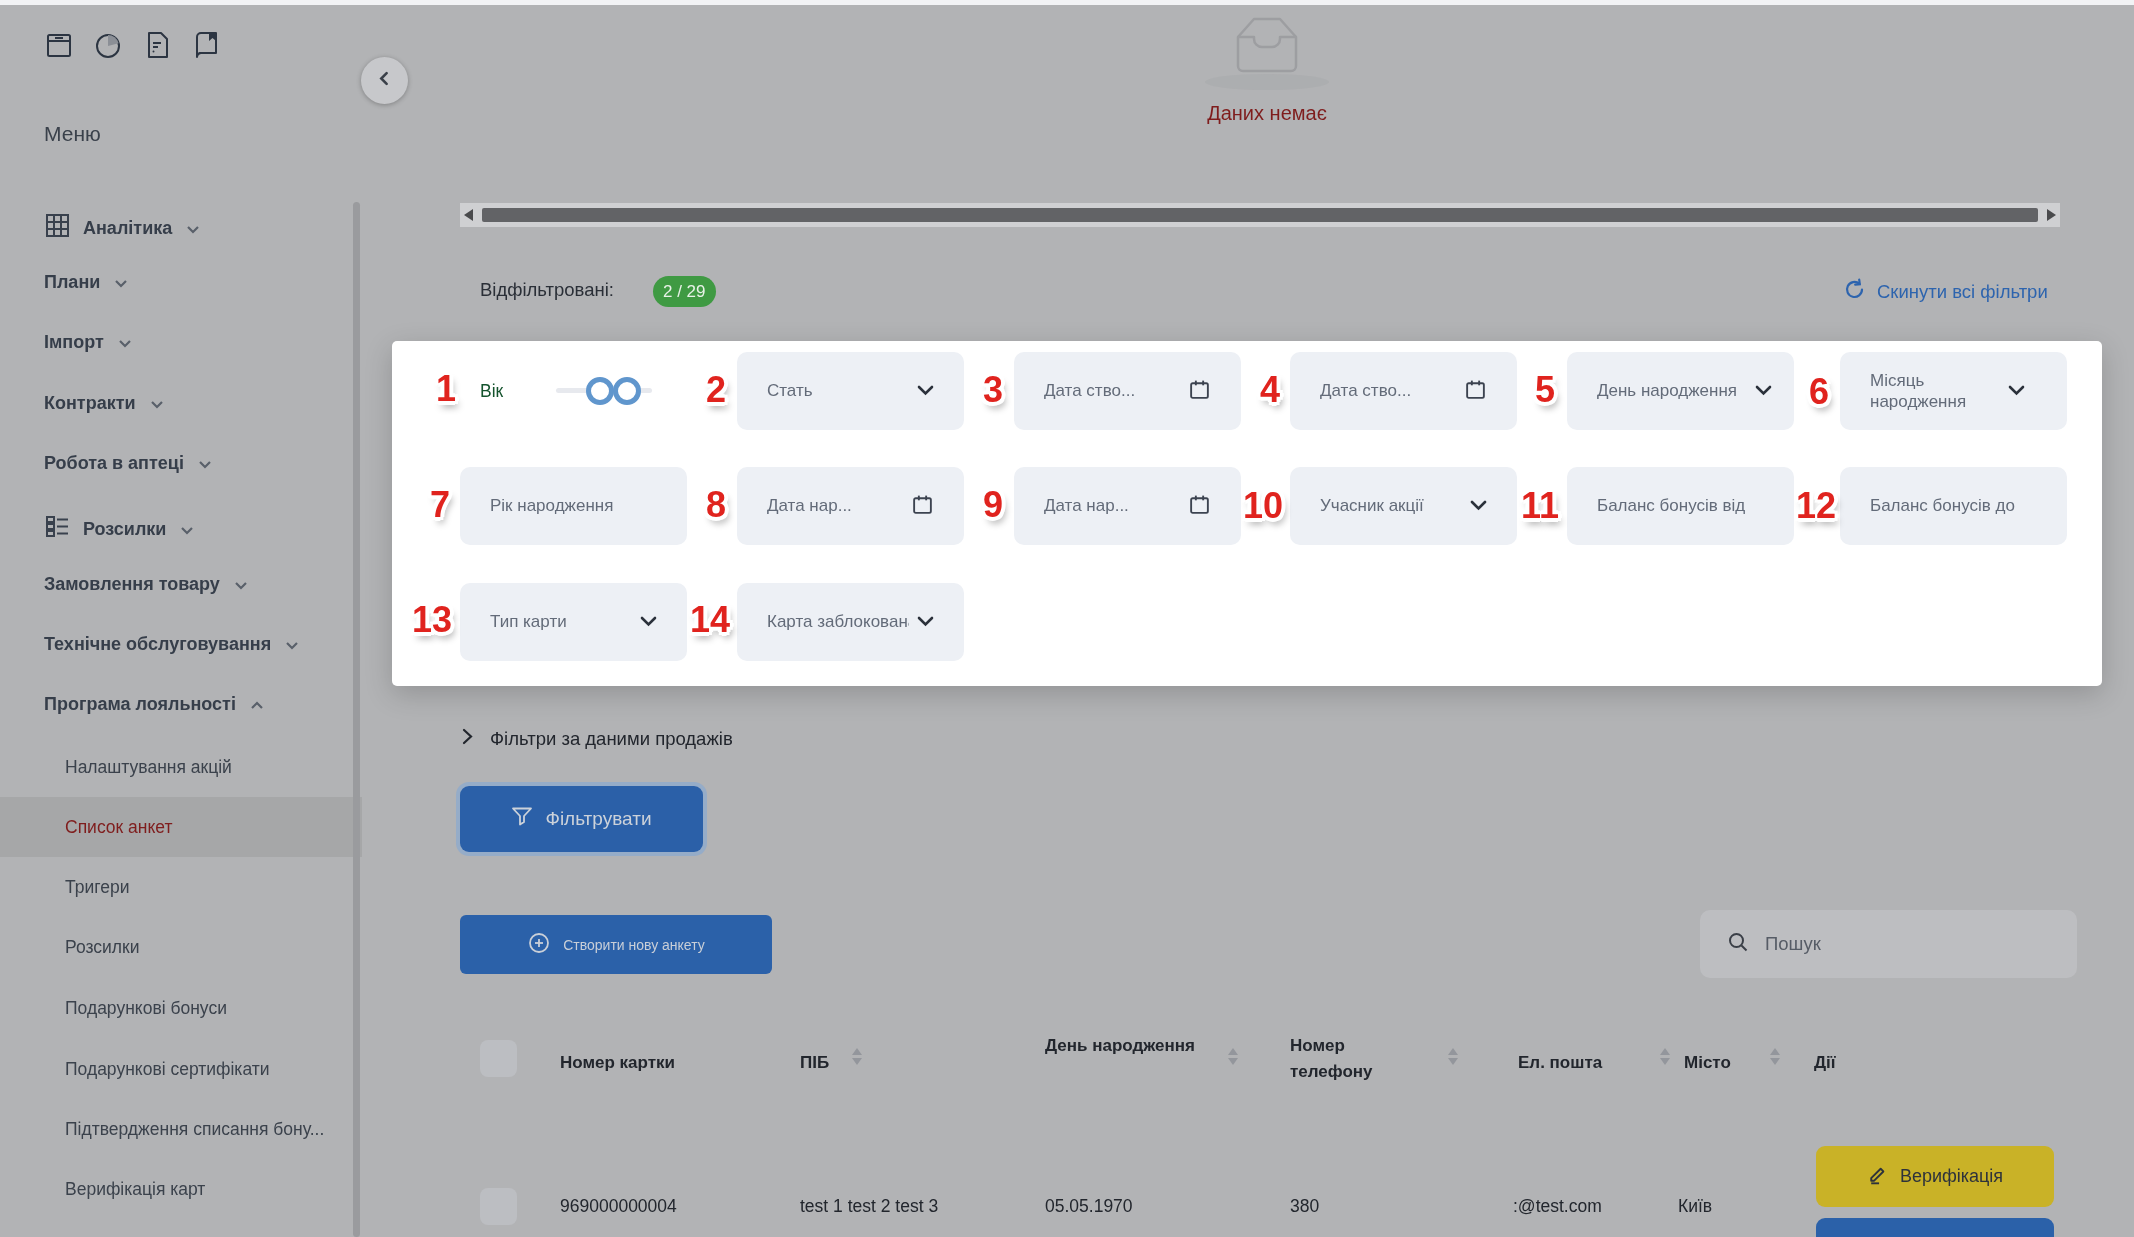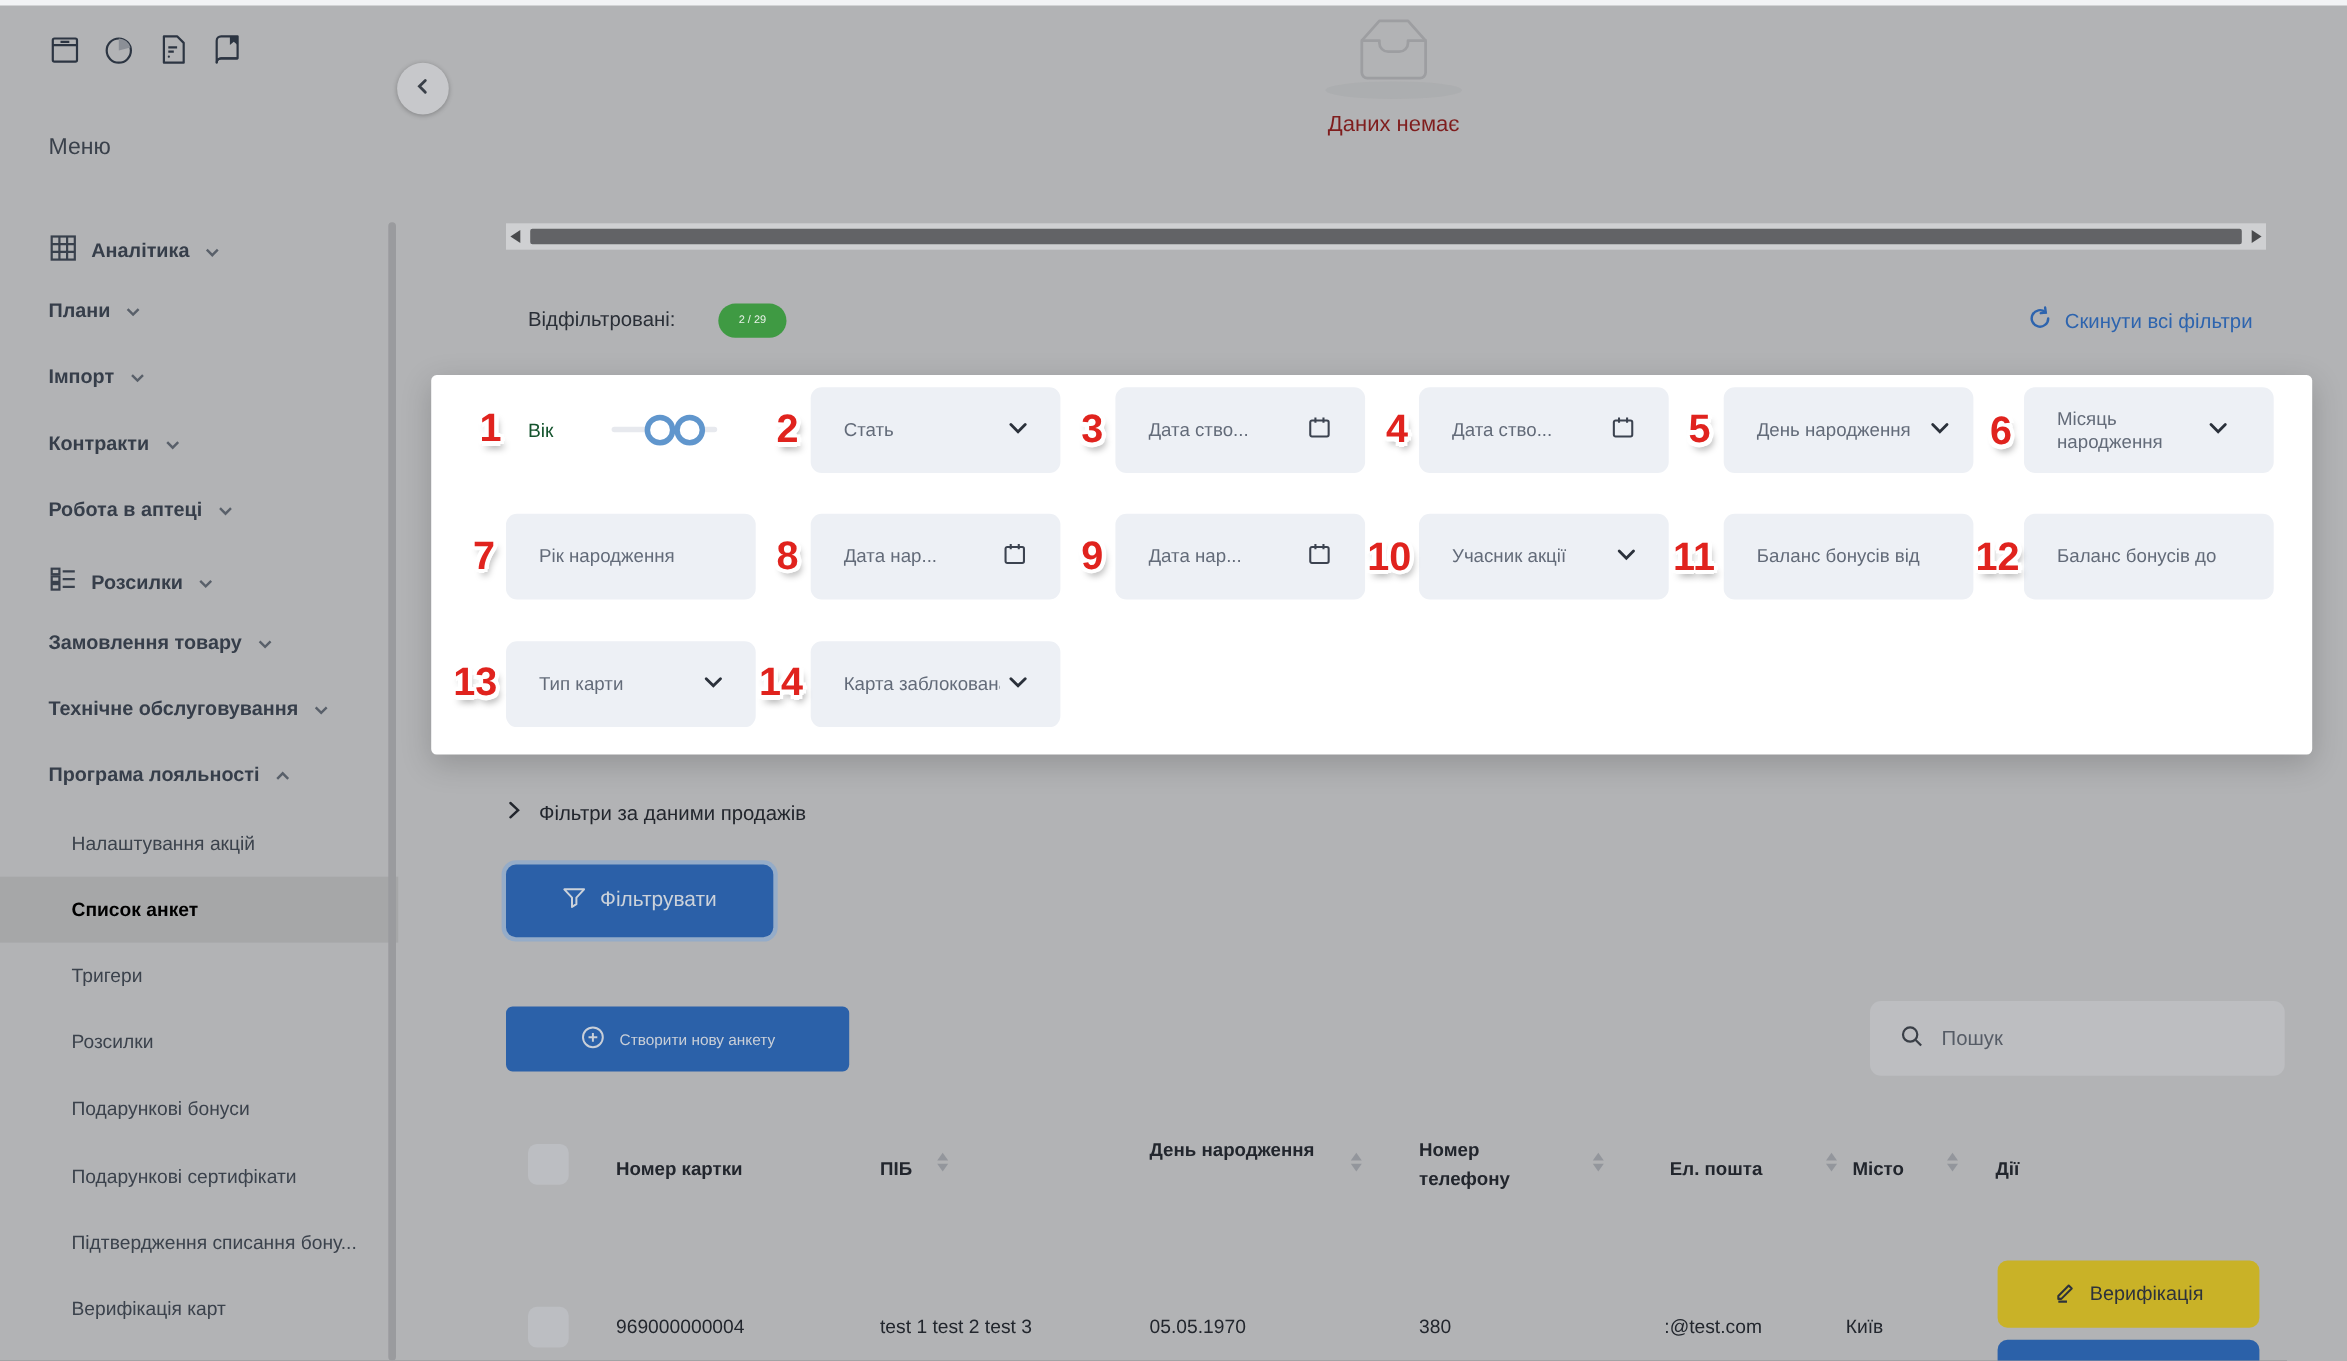--- a/index.html
+++ b/index.html
@@ -9,39 +9,39 @@
 
   
   .sb-icons{position:absolute;left:44px;top:30px;display:flex;gap:19px;}
   .sb-icons svg{display:block;}
   .menu-title{position:absolute;left:44px;top:122px;font-size:21px;color:#3a414b;}
   .nav-item{position:absolute;left:44px;display:flex;align-items:center;gap:12px;
             font-size:18px;font-weight:700;color:#363e4a;cursor:pointer;white-space:nowrap;}
   .nav-item .chev{margin-left:2px;}
   .sub-item{position:absolute;left:65px;font-size:17.5px;color:#3b424c;cursor:pointer;white-space:nowrap;}
   .sub-active-bg{position:absolute;left:0;top:797px;width:362px;height:60px;background:rgba(0,0,0,0.065);}
-  .sub-item.active{color:#000000;font-weight:700;text-align:center;}
+  .sub-item.active{color:#7f1d1d;font-weight:400;text-align:center;}
   .sb-scroll{position:absolute;left:353px;top:202px;width:7px;height:1035px;background:#9a9b9e;border-radius:4px;}
   .collapse{position:absolute;left:361px;top:57px;width:47px;height:47px;border-radius:50%;
             background:#c7c8cb;box-shadow:0 1px 5px rgba(0,0,0,.28);display:flex;align-items:center;justify-content:center;cursor:pointer;}
 
   
   .empty-wrap{position:absolute;left:1187px;top:14px;width:160px;text-align:center;}
   .empty-shadow{position:absolute;left:1205px;top:74px;width:124px;height:16px;border-radius:50%;background:#a8a9ac;opacity:.55;}
   .empty-text{position:absolute;left:1117px;top:102px;width:300px;text-align:center;font-size:20px;color:#7f1d1d;}
   .hscroll{position:absolute;left:460px;top:203px;width:1600px;height:24px;background:#cfd0d2;}
   .hthumb{position:absolute;left:22px;top:5px;width:1556px;height:14px;background:#626366;border-radius:2px;cursor:grab;}
   .harrow{position:absolute;top:6px;width:0;height:0;border:6px solid transparent;}
   .harrow.left{left:4px;border-right:9px solid #494a4c;border-left:none;}
   .harrow.right{right:4px;border-left:9px solid #494a4c;border-right:none;}
 
   
   .filtered-label{position:absolute;left:480px;top:279px;font-size:18.5px;color:#2a2f37;}
   .badge{position:absolute;left:653px;top:276px;min-width:62px;height:31px;border-radius:16px;background:#3f9a43;
-         color:#e8f2e8;font-size:10px;display:flex;align-items:center;justify-content:center;padding:0 10px;box-sizing:border-box;}
+         color:#e8f2e8;font-size:17px;display:flex;align-items:center;justify-content:center;padding:0 10px;box-sizing:border-box;}
   .reset-link{position:absolute;left:1843px;top:278px;display:flex;align-items:center;gap:11px;
               color:#2d64ae;font-size:18.5px;cursor:pointer;}
 
   
   .panel{position:absolute;left:392px;top:341px;width:1710px;height:345px;background:#ffffff;border-radius:5px;
          box-shadow:0 8px 28px rgba(0,0,0,.18);}
   .field{position:absolute;width:227px;height:78px;border-radius:10px;background:#edf0f5;
          display:flex;align-items:center;box-sizing:border-box;padding:0 30px;cursor:pointer;}
   .field .ph{font-size:17px;color:#636b79;flex:1;white-space:nowrap;overflow:hidden;}
   .field.wrap .ph{white-space:normal;line-height:1.25;max-width:130px;}

